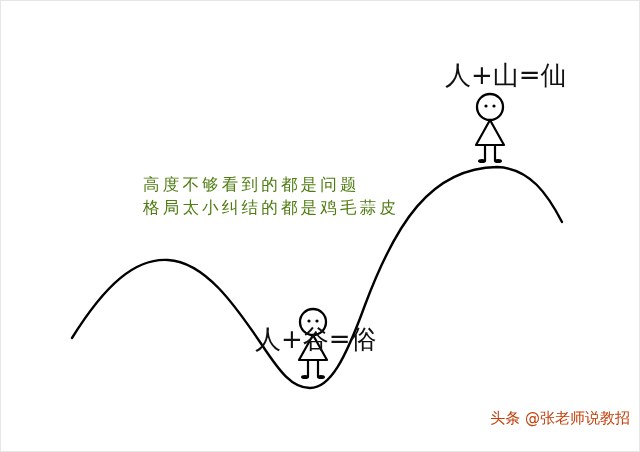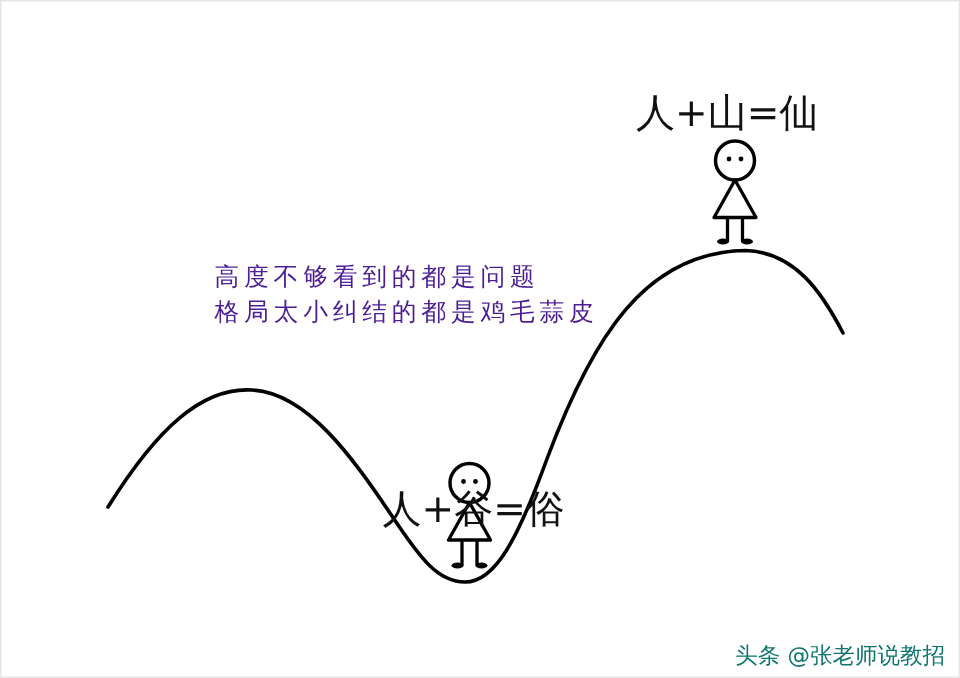--- a/index.html
+++ b/index.html
@@ -1,21 +1,21 @@
 <!DOCTYPE html>
 <html><head>
 <meta charset="utf-8">
 <style>
   html,body{margin:0;padding:0;background:#fff;}
   body{width:640px;height:452px;position:relative;overflow:hidden;font-family:"DejaVu Sans",sans-serif;}
   .frame{position:absolute;left:0;top:0;width:638px;height:450px;border:1px solid #e6e6e6;}
   svg.scene{position:absolute;left:0;top:0;}
   .eq{position:absolute;font-family:"DejaVu Sans",sans-serif;font-size:26px;color:#111;letter-spacing:0px;white-space:nowrap;}
-  .quote{position:absolute;left:143px;font-size:16.5px;color:#4c1d95;letter-spacing:3.2px;white-space:nowrap;font-family:"DejaVu Sans",sans-serif;}
-  .wm{position:absolute;right:10px;bottom:5px;font-size:15px;color:#0f766e;white-space:nowrap;font-family:"DejaVu Sans",sans-serif;text-shadow:0 0 1px #fff,0 0 2px #fff;}
+  .quote{position:absolute;left:143px;font-size:16.5px;color:#4d7c0f;letter-spacing:3.2px;white-space:nowrap;font-family:"DejaVu Sans",sans-serif;}
+  .wm{position:absolute;right:10px;bottom:24px;font-size:15px;color:#c2410c;white-space:nowrap;font-family:"DejaVu Sans",sans-serif;text-shadow:0 0 1px #fff,0 0 2px #fff;}
 </style>
 </head>
 <body>
 
 <div class="frame"></div>
 
 <svg class="scene" width="640" height="452" viewBox="0 0 640 452">
   <path d="M72,338 C105,285 135,258 168,260 C205,262 235,305 262,345 C280,372 292,388 310,388 C330,388 345,360 365,305 C395,225 430,168 497,167 C530,168 548,195 562,222" fill="none" stroke="#000" stroke-width="2.4" stroke-linecap="round"></path>
 
   <g>
@@ -34,19 +34,19 @@
     <circle cx="309" cy="321" r="1.6" fill="#000"></circle>
     <circle cx="317" cy="321" r="1.6" fill="#000"></circle>
     <polygon points="313,335 299,360 327,360" fill="#fff" stroke="#000" stroke-width="2.2" stroke-linejoin="round"></polygon>
     <line x1="308" y1="360" x2="308" y2="377" stroke="#000" stroke-width="2.2"></line>
     <line x1="318" y1="360" x2="318" y2="377" stroke="#000" stroke-width="2.2"></line>
     <ellipse cx="305" cy="377" rx="4" ry="2" fill="#000"></ellipse>
     <ellipse cx="321" cy="377" rx="4" ry="2" fill="#000"></ellipse>
   </g>
 </svg>
 
-<div class="eq" style="left:424px;top:58px;">人+山=仙</div>
+<div class="eq" style="left:445px;top:58px;">人+山=仙</div>
 <div class="eq" style="left:255px;top:274px;margin-top:48px;">人+谷=俗</div>
 
 <div class="quote" style="top:174px;">高度不够看到的都是问题</div>
 <div class="quote" style="top:197px;font-family:Liberation Serif, serif;">格局太小纠结的都是鸡毛蒜皮</div>
 
 <div class="wm">头条 @张老师说教招</div>
 
 </body></html>

